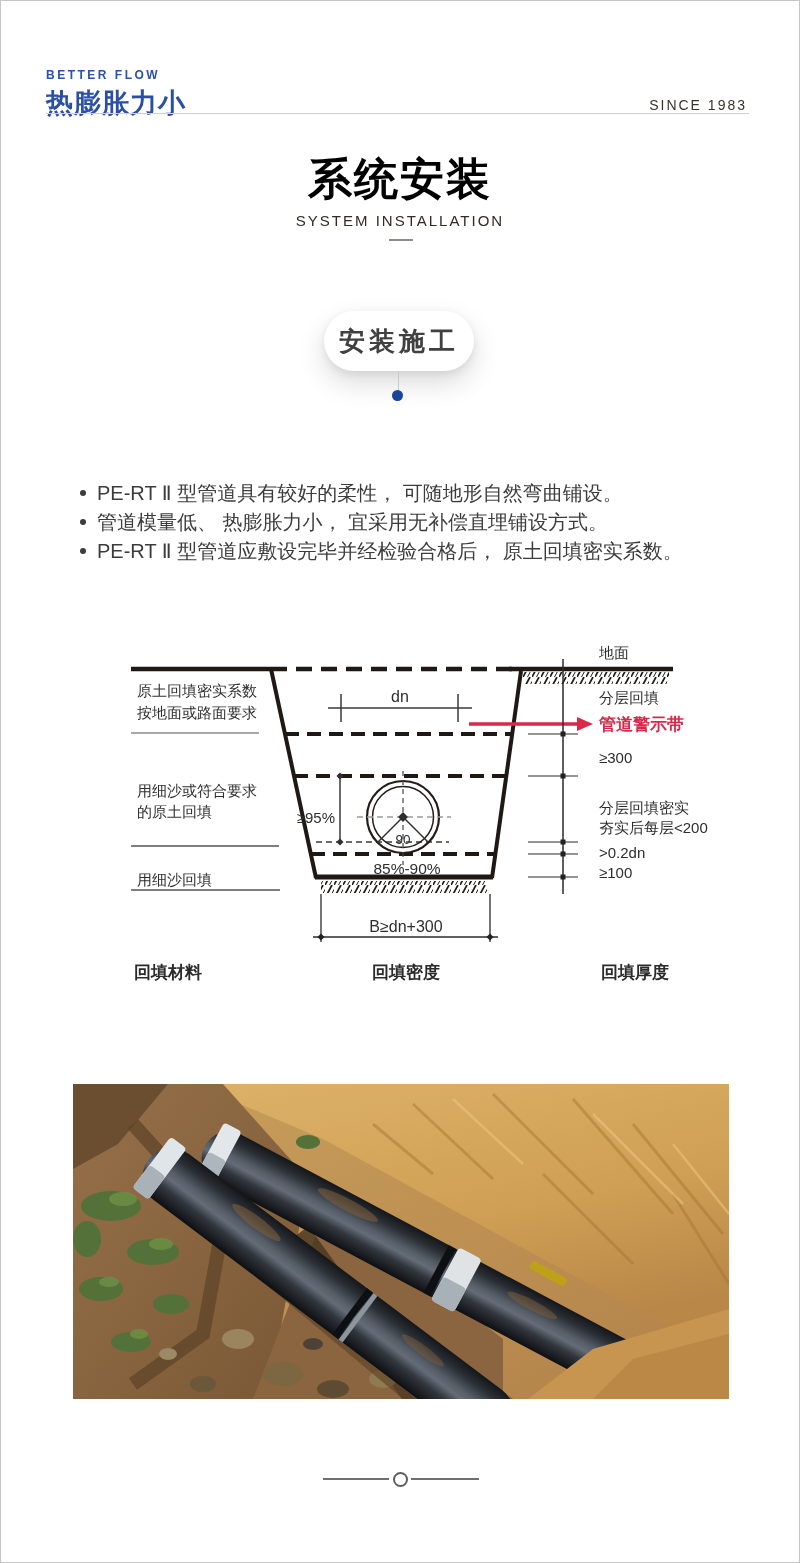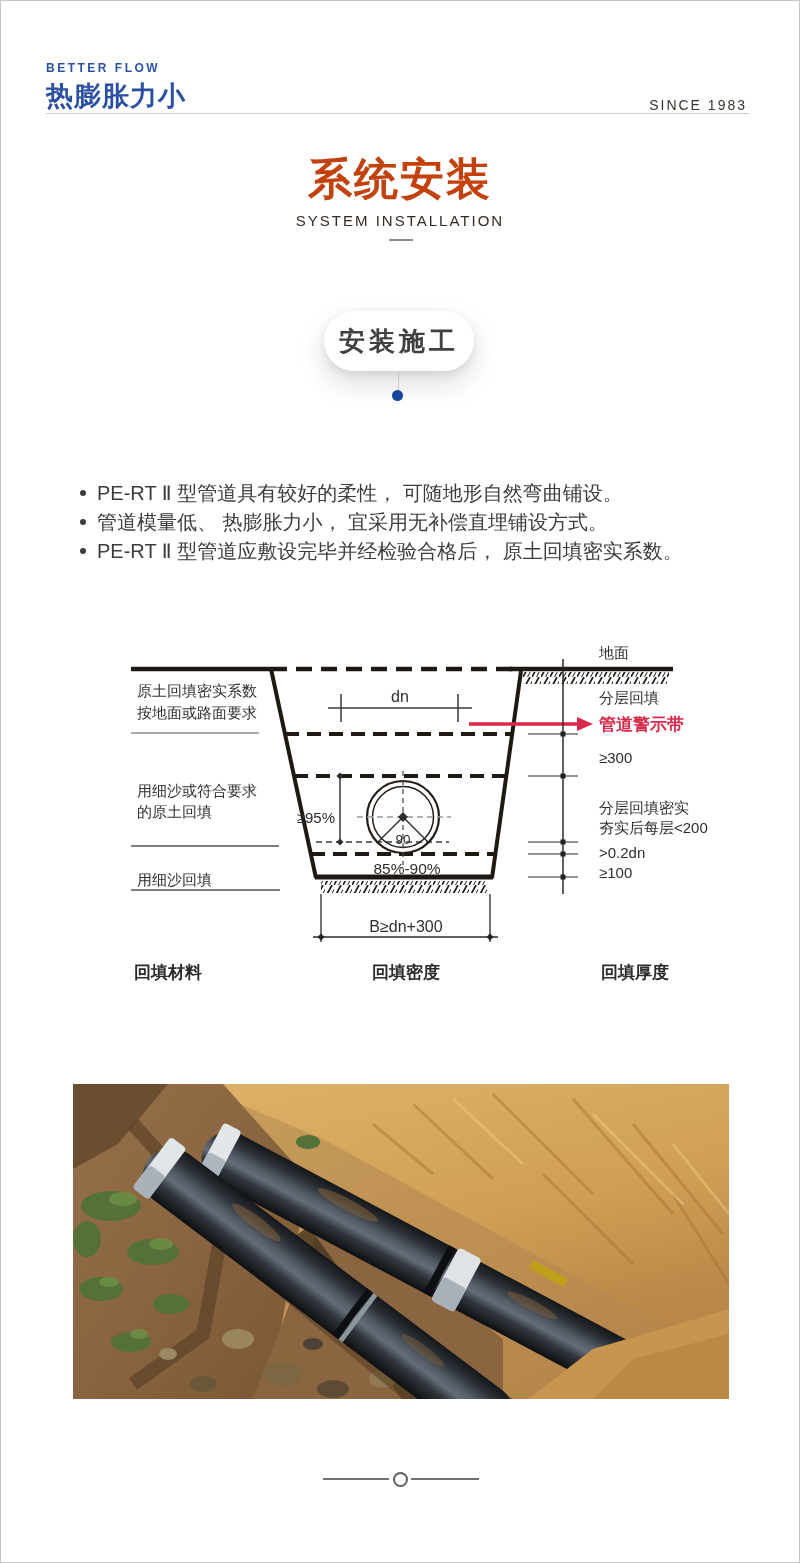--- a/index.html
+++ b/index.html
@@ -2,28 +2,28 @@
 <html><head>
 <meta charset="utf-8">
 <style>
   html,body{margin:0;padding:0;background:#fff;}
   .page{
     position:relative;width:800px;height:1563px;margin:0 auto;
     background:#ffffff;border:1px solid #c6c6c6;box-sizing:border-box;overflow:hidden;
     font-family:"Liberation Sans",sans-serif;
   }
   
-  .logo{position:absolute;left:45px;top:60px;}
+  .logo{position:absolute;left:45px;top:67px;}
   .tagline{font-size:12px;font-weight:700;letter-spacing:2.5px;color:#2a52a8;}
   .logoText{font-size:27px;font-weight:800;letter-spacing:1px;color:#2b50a3;margin-top:3px;}
   .since{position:absolute;right:52px;top:96px;font-size:14px;letter-spacing:2px;color:#3a332c;}
   .hdivider{position:absolute;left:45px;top:112px;width:703px;height:1px;background:#cfcfcf;}
   
   .titleZh{position:absolute;left:0;top:149px;width:100%;text-align:center;
-    font-size:44px;font-weight:800;letter-spacing:2px;color:#c2410c;}
+    font-size:44px;font-weight:800;letter-spacing:2px;color:#000000;}
   .titleEn{position:absolute;left:0;top:211px;width:100%;text-align:center;
     font-size:15px;letter-spacing:2px;color:#332b24;}
   .titleLine{position:absolute;left:388px;top:238px;width:24px;height:2px;background:#8f8a85;}
   
   .badge{position:absolute;left:323px;top:310px;width:150px;height:60px;background:#fff;
     border-radius:32px;box-shadow:0 12px 28px rgba(0,0,0,.14),0 3px 8px rgba(0,0,0,.08);
     display:flex;align-items:center;justify-content:center;
     font-size:26px;font-weight:800;letter-spacing:4px;color:#404040;}
   .badgeStem{position:absolute;left:397px;top:370px;width:1px;height:20px;background:#c9c9c9;}
   .badgeDot{position:absolute;left:391px;top:389px;width:11px;height:11px;border-radius:50%;background:#16479d;}

